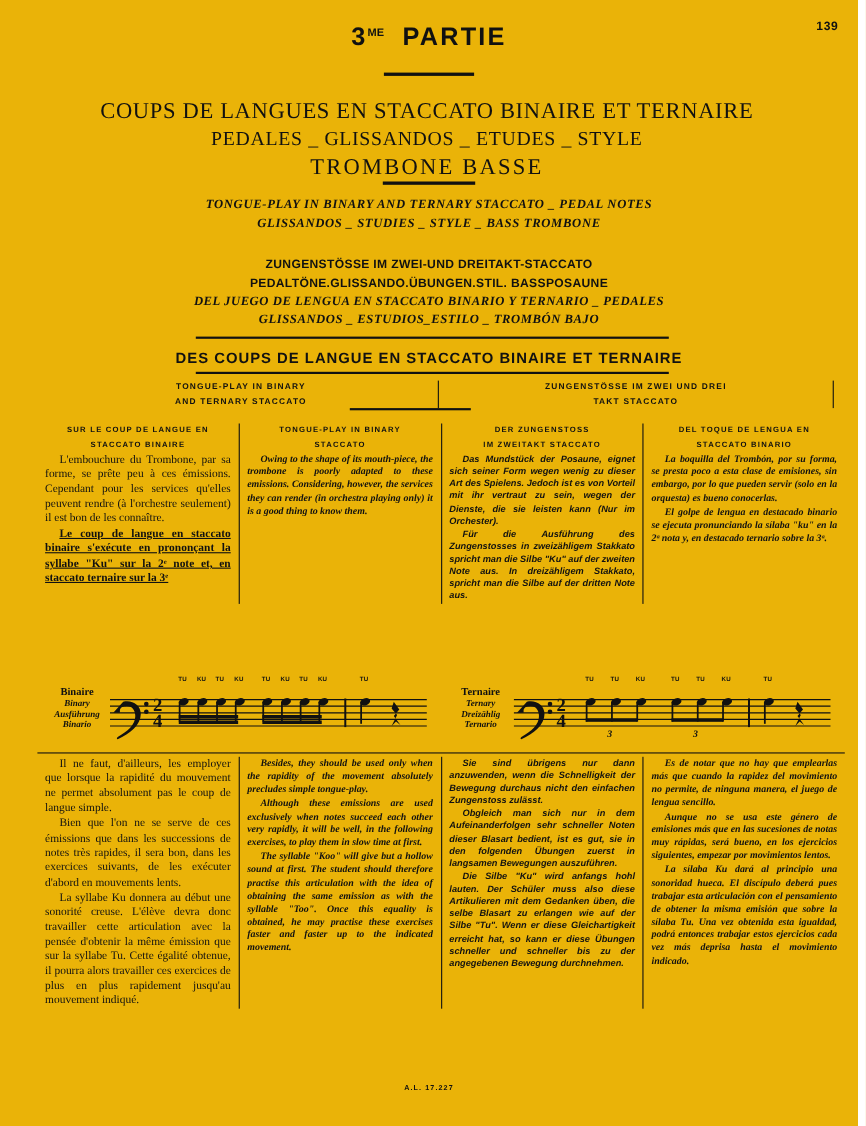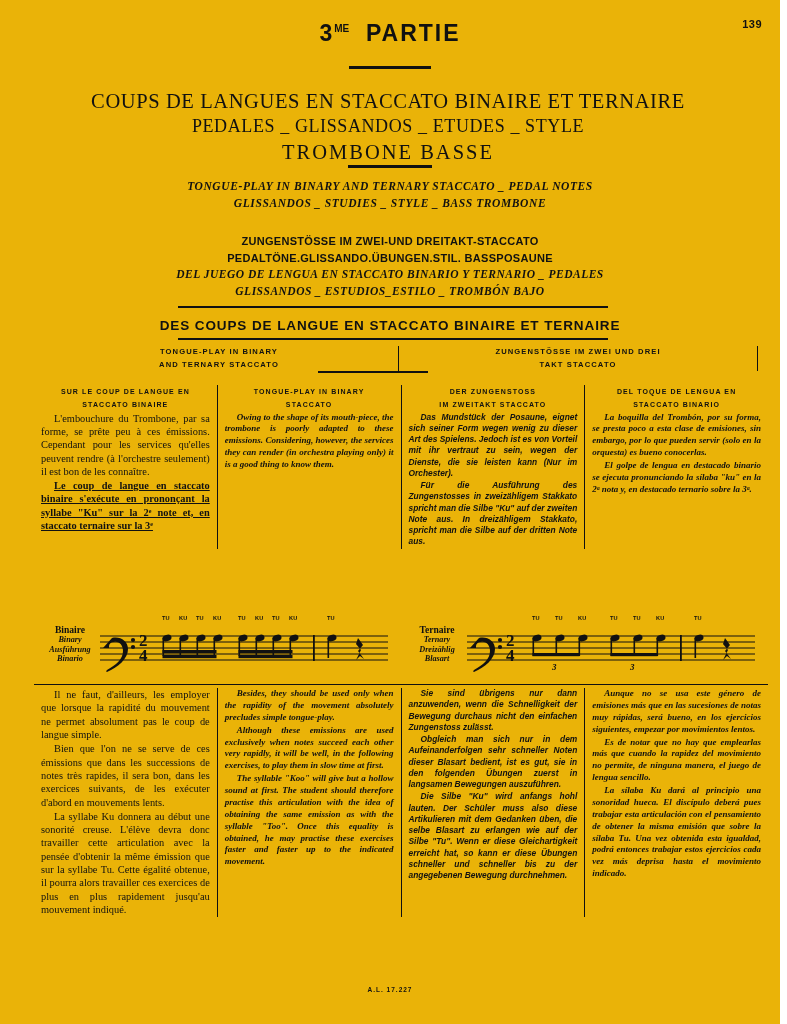--- a/index.html
+++ b/index.html
@@ -256,21 +256,21 @@
         <span class="syl" style="left:189px;top:1px;">KU</span>
         <span class="syl" style="left:227px;top:1px;">TU</span>
       </div>
     </div>
 
     <div class="mus-half">
       <div class="mus-labels">
         <div class="l1">Ternaire</div>
         <div class="l2">Ternary</div>
         <div class="l3">Dreizählig</div>
-        <div class="l4">Blasart</div>
+        <div class="l4">Ternario</div>
       </div>
       <div class="staffwrap">
         <svg class="staff" width="290" height="62" viewBox="0 0 290 62">
           <g stroke="#111" stroke-width="1.1">
             <line x1="0" y1="22" x2="288" y2="22"></line>
             <line x1="0" y1="28" x2="288" y2="28"></line>
             <line x1="0" y1="34" x2="288" y2="34"></line>
             <line x1="0" y1="40" x2="288" y2="40"></line>
             <line x1="0" y1="46" x2="288" y2="46"></line>
           </g>
@@ -347,22 +347,22 @@
     <div class="col">
       <div class="body-de">
         <p>Sie sind übrigens nur dann anzuwenden, wenn die Schnelligkeit der Bewegung durchaus nicht den einfachen Zungenstoss zulässt.</p>
         <p>Obgleich man sich nur in dem Aufeinanderfolgen sehr schneller Noten dieser Blasart bedient, ist es gut, sie in den folgenden Übungen zuerst in langsamen Bewegungen auszuführen.</p>
         <p>Die Silbe "Ku" wird anfangs hohl lauten. Der Schüler muss also diese Artikulieren mit dem Gedanken üben, die selbe Blasart zu erlangen wie auf der Silbe "Tu". Wenn er diese Gleichartigkeit erreicht hat, so kann er diese Übungen schneller und schneller bis zu der angegebenen Bewegung durchnehmen.</p>
       </div>
     </div>
     <div class="vline tall"></div>
     <div class="col">
       <div class="body-it">
+        <p>Es de notar que no hay que emplearlas más que cuando la rapidez del movimiento no permite, de ninguna manera, el juego de lengua sencillo.</p>
         <p>Aunque no se usa este género de emisiones más que en las sucesiones de notas muy rápidas, será bueno, en los ejercicios siguientes, empezar por movimientos lentos.</p>
-        <p>Es de notar que no hay que emplearlas más que cuando la rapidez del movimiento no permite, de ninguna manera, el juego de lengua sencillo.</p>
         <p>La sílaba Ku dará al principio una sonoridad hueca. El discípulo deberá pues trabajar esta articulación con el pensamiento de obtener la misma emisión que sobre la sílaba Tu. Una vez obtenida esta igualdad, podrá entonces trabajar estos ejercicios cada vez más deprisa hasta el movimiento indicado.</p>
       </div>
     </div>
   </div>
 
   <div class="plate">A.L. 17.227</div>
 
 </div>
 
 </body></html>

